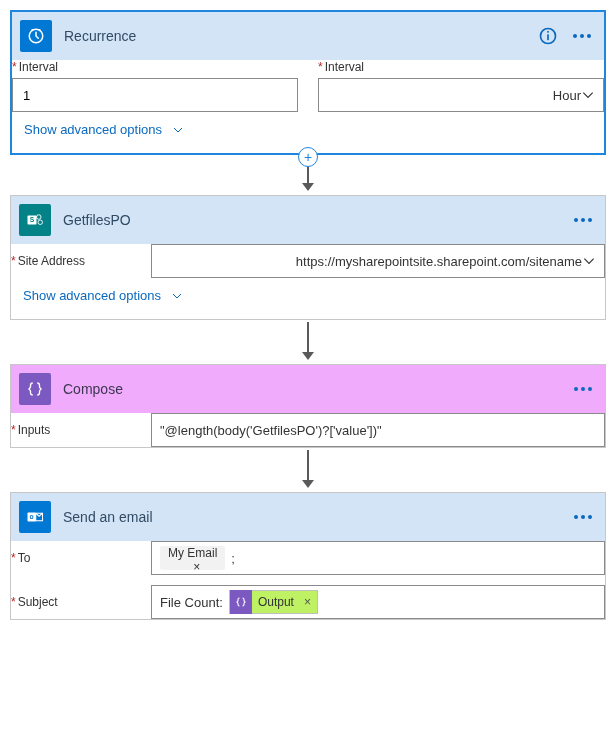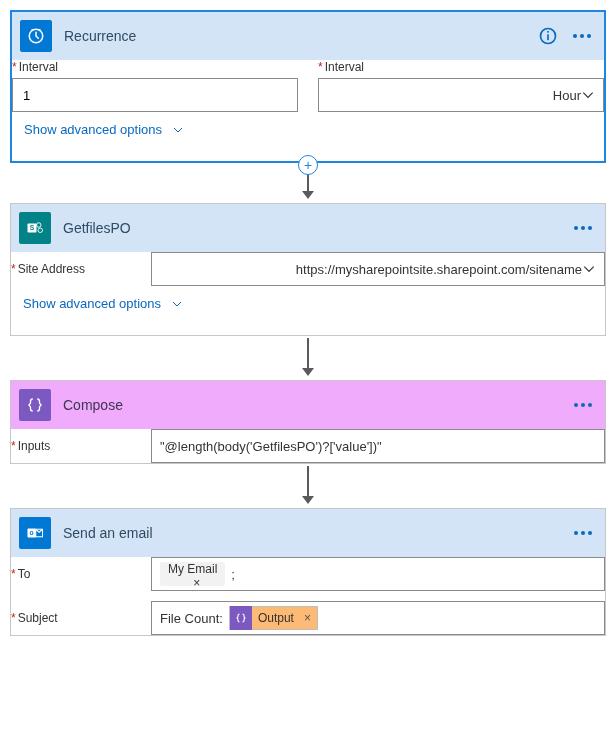--- a/index.html
+++ b/index.html
@@ -70,21 +70,21 @@
     border: none; outline: none; width: 100%; font-size: 13px;
   }
   .select { justify-content: flex-end; }
   .chev { font-size: 12px; color: #333; }
   .clear-x { color: #555; font-size: 14px; margin-left: auto; }
   .adv-link {
     display: inline-flex;
     align-items: center;
     gap: 10px;
     color: #0a69bf;
-    padding: 10px 12px 24px;
+    padding: 10px 12px 16px;
     cursor: pointer;
     font-size: 13px;
   }
   .adv-link .chev { color: #0a69bf; }
   .form-row {
     display: flex;
     align-items: center;
     margin-bottom: 10px;
   }
   .form-row:last-of-type{ margin-bottom: 0;}
@@ -113,21 +113,21 @@
     display:flex; align-items:center; justify-content:center;
   }
   .connector-with-plus { position: relative; }
   .token {
     display: inline-flex;
     align-items: center;
     gap: 6px;
     border: 1px solid #bfbfbf;
     height: 24px;
     padding: 0 6px 0 0;
-    background: #fdba74;
+    background: #bef264;
     font-size: 12px;
   }
   .token .t-icon {
     width: 22px; height: 24px;
     display:flex; align-items:center; justify-content:center;
   }
   .token .t-icon.violet { background:#7b59c0; color:#fff; }
   .token .t-x { color:#555; margin-left:4px; cursor:pointer; }
   .token-plain {
     display: inline-flex;

